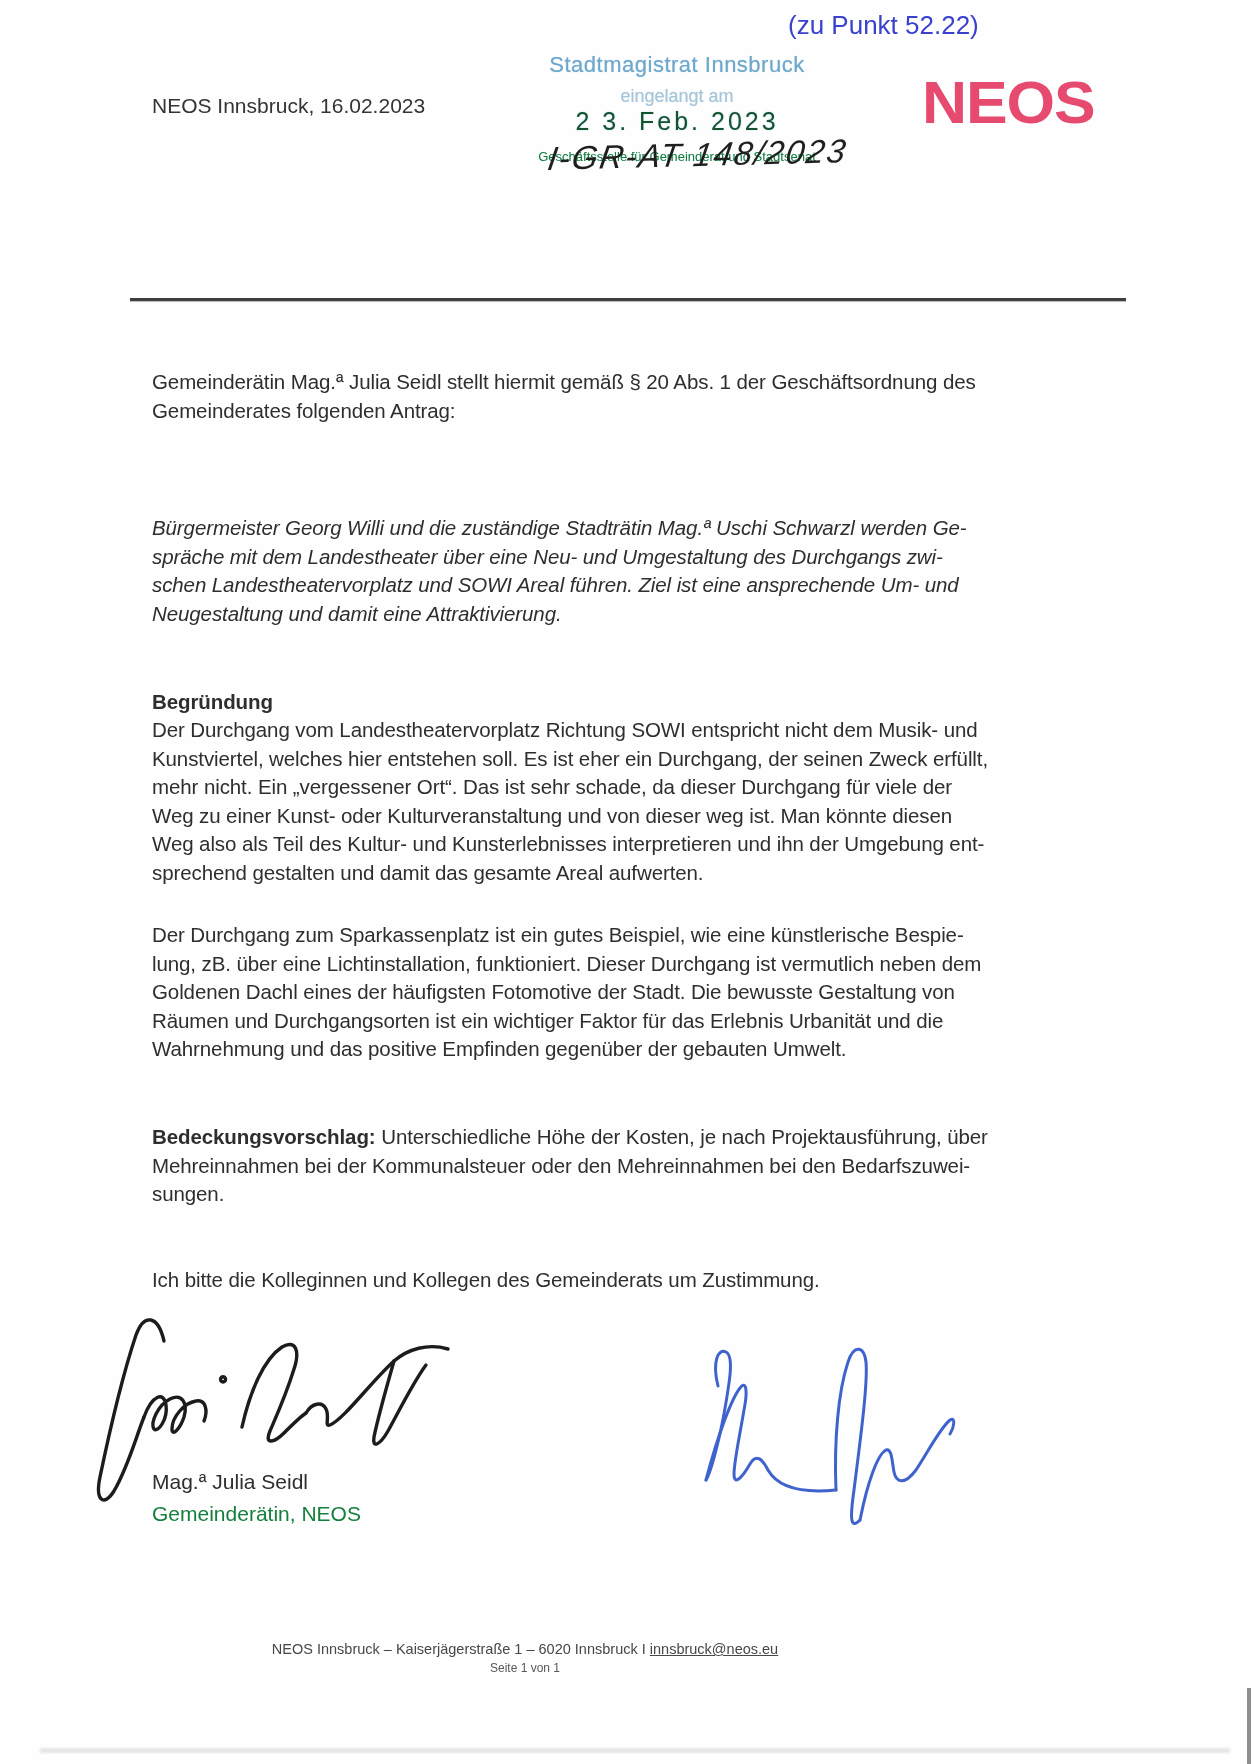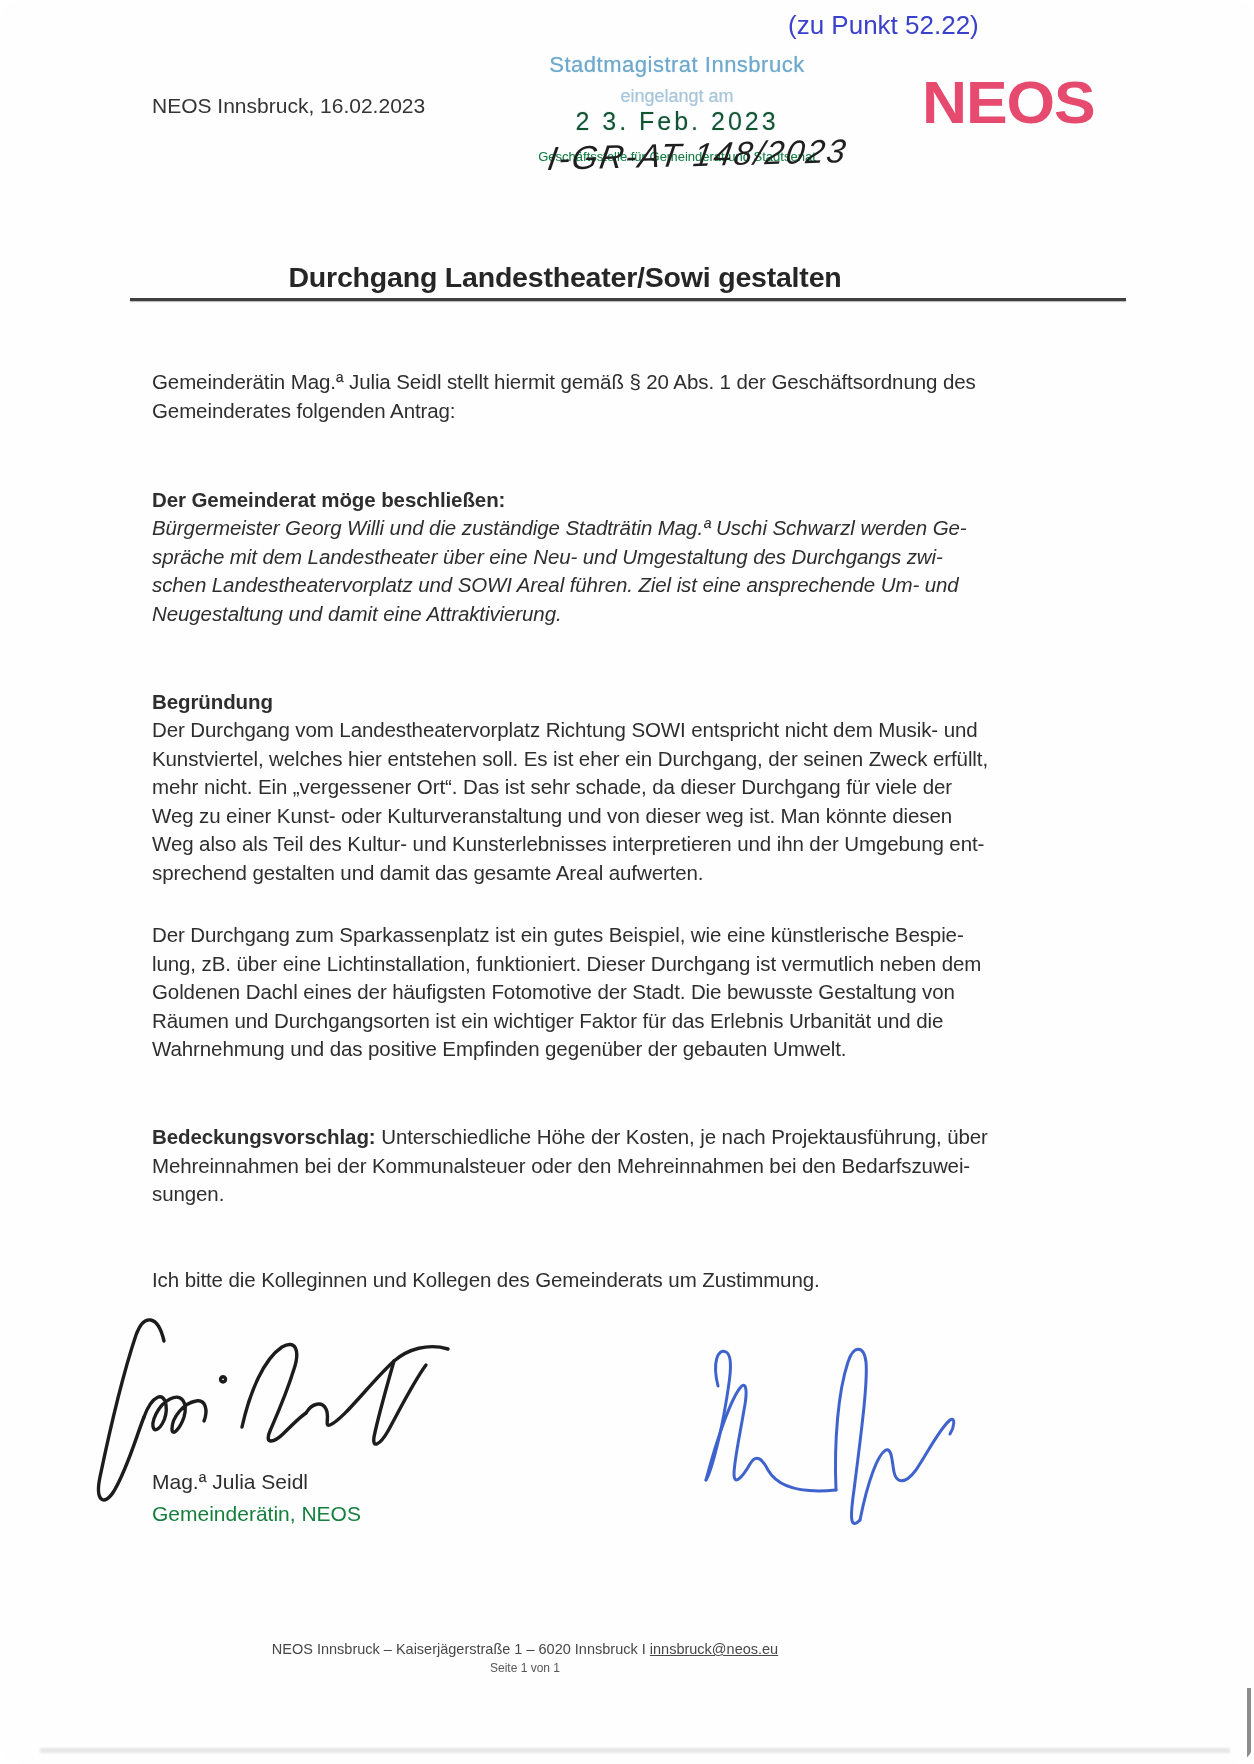--- a/index.html
+++ b/index.html
@@ -3,21 +3,20 @@
 <meta charset="utf-8">
 <style>
   html,body{margin:0;padding:0;background:#ffffff;}
   .page{
     position:relative;
     width:1254px;height:1764px;
     background:#fefefe;
     font-family:"Liberation Sans", sans-serif;
     color:#2e2e2e;
     overflow:hidden;
-    border-radius:23px;
   }
   .abs{position:absolute;}
   .body-text{
     font-size:20.5px;
     line-height:28.6px;
     letter-spacing:-0.1px;
     color:#2e2e2e;
     white-space:pre-line;
     width:1060px;
   }
@@ -125,27 +124,25 @@
   <div class="abs stamp">
     <div class="stamp-line1">Stadtmagistrat Innsbruck</div>
     <div class="stamp-line2">eingelangt am</div>
     <div class="stamp-date">2 3. Feb. 2023</div>
     <div class="stamp-office">Geschäftsstelle für Gemeinderat und Stadtsenat</div>
   </div>
   <div class="abs stamp-handwriting">I-GR-AT 148/2023</div>
 
   <div class="abs neos-logo">NEOS</div>
 
-  <div class="abs doc-title">Durchgang Landestheater/Sowi gestalten</div>
   <div class="abs title-rule"></div>
 
   <div class="abs body-text intro">Gemeinderätin Mag.ª Julia Seidl stellt hiermit gemäß § 20 Abs. 1 der Geschäftsordnung des
 Gemeinderates folgenden Antrag:</div>
 
-  <div class="abs body-text bold res-heading">Der Gemeinderat möge beschließen:</div>
   <div class="abs body-text italic res-body">Bürgermeister Georg Willi und die zuständige Stadträtin Mag.ª Uschi Schwarzl werden Ge-
 spräche mit dem Landestheater über eine Neu- und Umgestaltung des Durchgangs zwi-
 schen Landestheatervorplatz und SOWI Areal führen. Ziel ist eine ansprechende Um- und
 Neugestaltung und damit eine Attraktivierung.</div>
 
   <div class="abs body-text bold beg-heading">Begründung</div>
   <div class="abs body-text beg-p1">Der Durchgang vom Landestheatervorplatz Richtung SOWI entspricht nicht dem Musik- und
 Kunstviertel, welches hier entstehen soll. Es ist eher ein Durchgang, der seinen Zweck erfüllt,
 mehr nicht. Ein „vergessener Ort“. Das ist sehr schade, da dieser Durchgang für viele der
 Weg zu einer Kunst- oder Kulturveranstaltung und von dieser weg ist. Man könnte diesen

